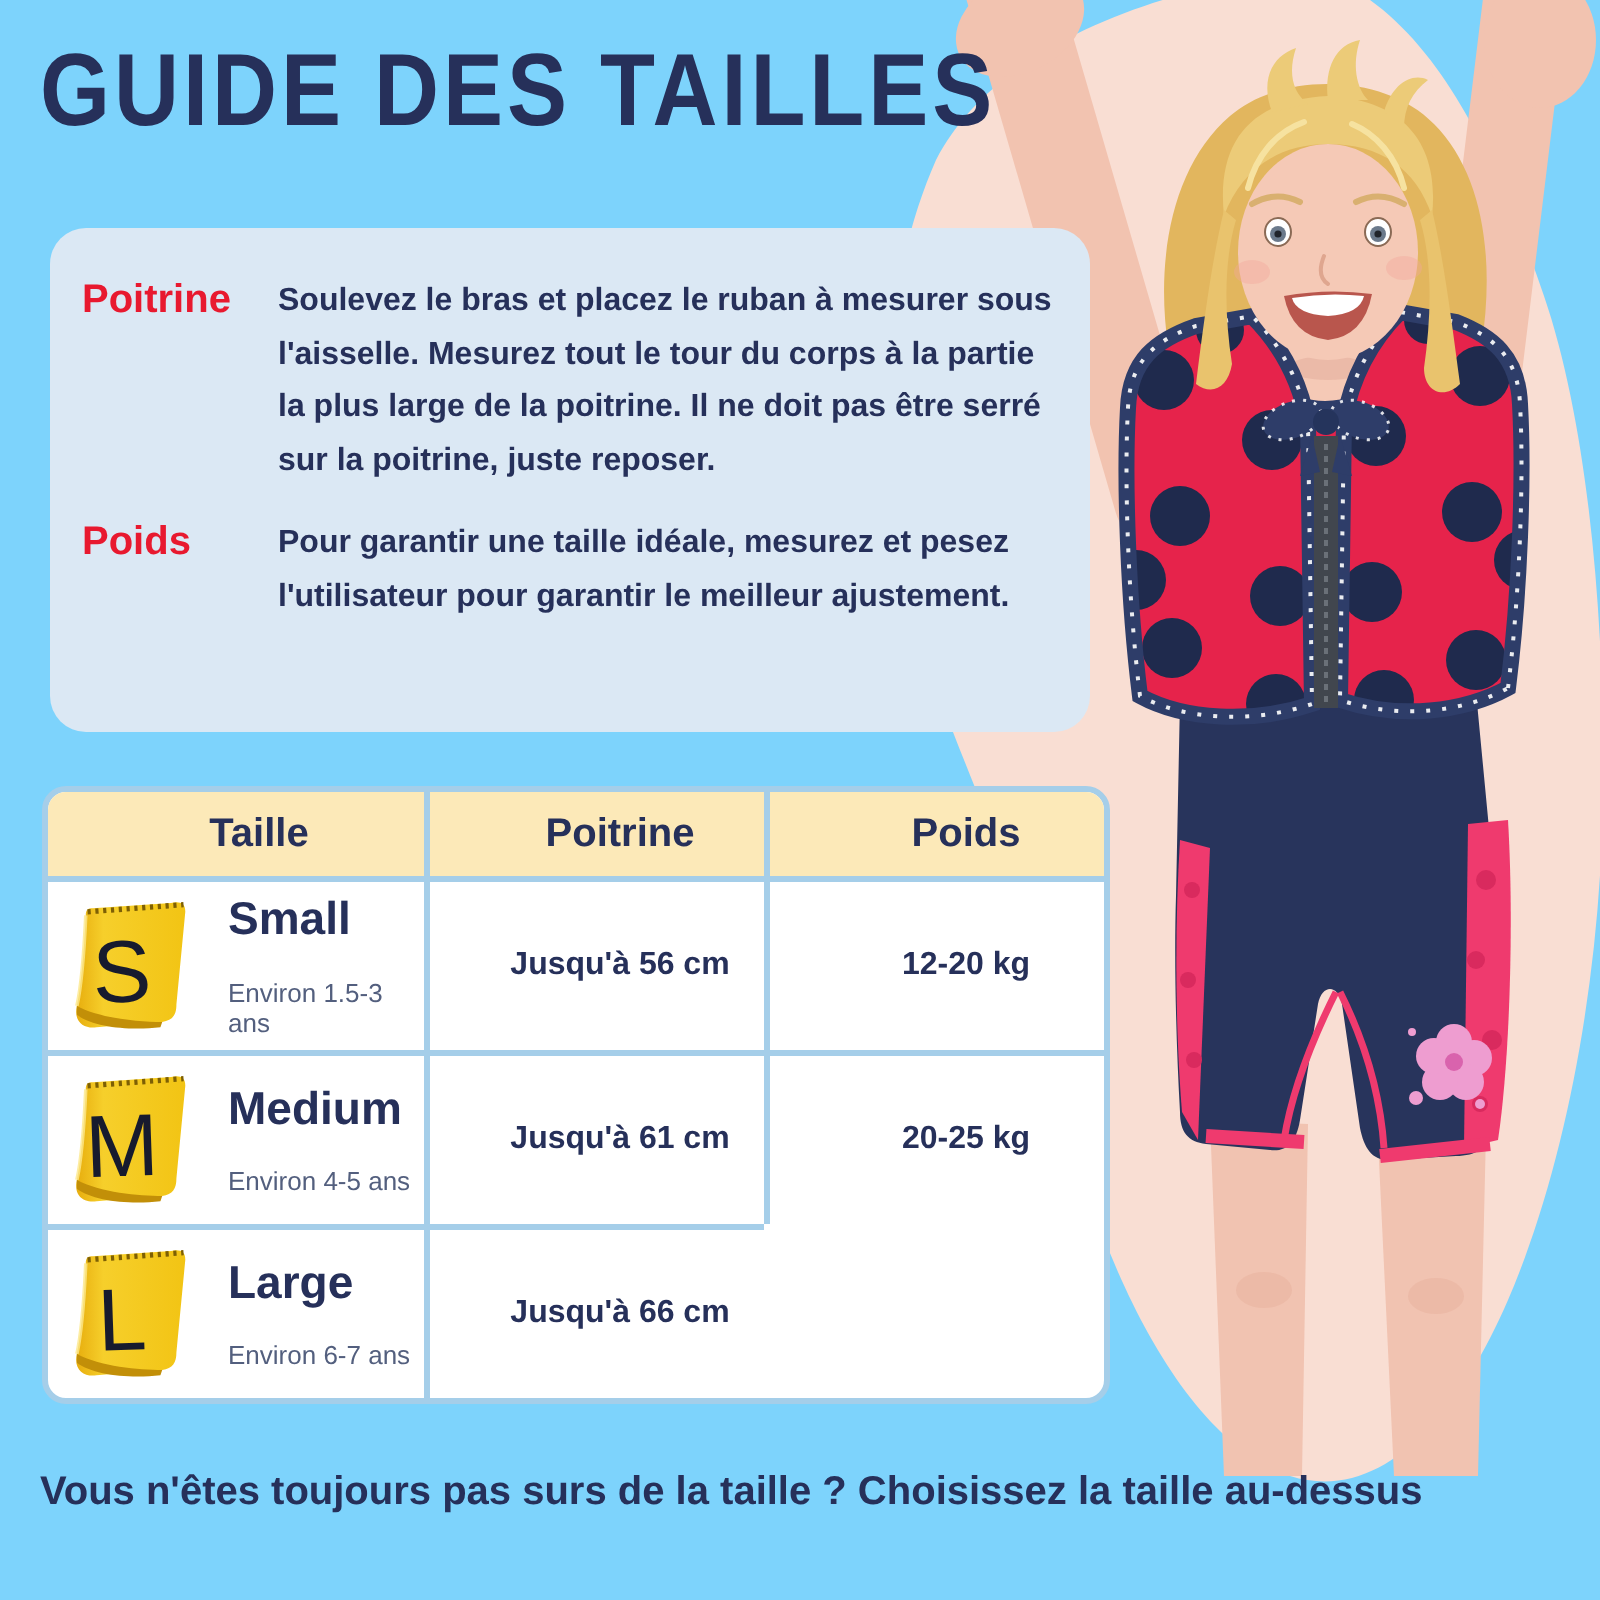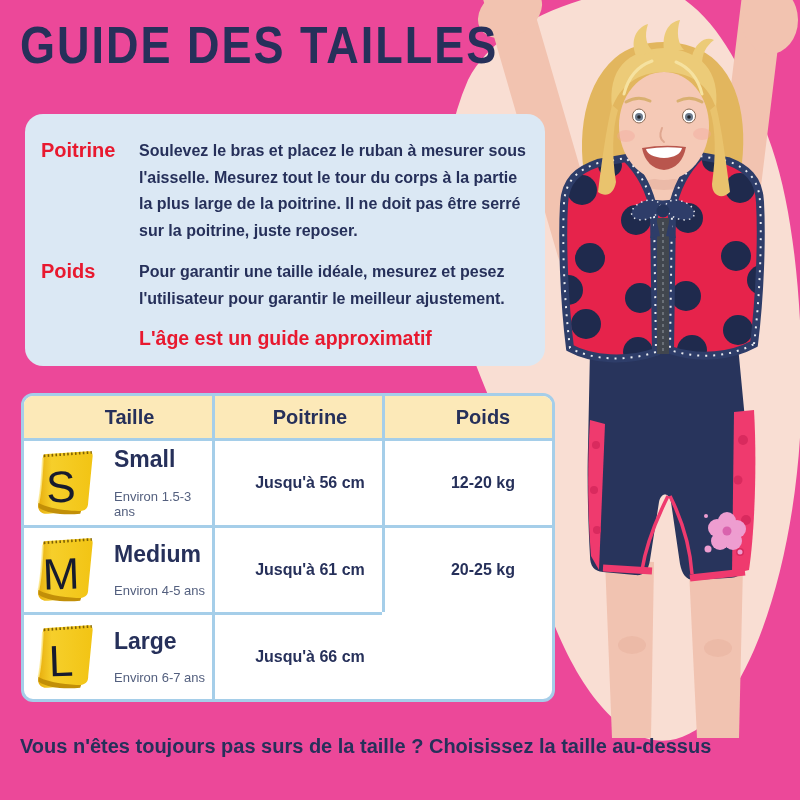--- a/index.html
+++ b/index.html
@@ -1,16 +1,16 @@
 <!DOCTYPE html>
 <html><head>
 <meta charset="utf-8">
 <style>
   html,body{margin:0;padding:0;background:#fff;}
-  .stage{position:relative;width:800px;height:800px;background:#ec4899;overflow:hidden;
+  .stage{position:relative;width:800px;height:800px;background:#7dd3fc;overflow:hidden;
          font-family:"Liberation Sans",sans-serif;color:#26305a;}
 
   
   .title{position:absolute;left:20px;top:16px;font-size:45px;font-weight:900;
          color:#26305a;letter-spacing:2px;transform:scaleY(1.14);transform-origin:left top;
          z-index:3;white-space:nowrap;}
 
   
   .figure{position:absolute;left:440px;top:0;width:360px;height:760px;z-index:1;}
 
@@ -210,21 +210,20 @@
 
   <div class="info-box">
     <div class="info-row">
       <div class="info-label">Poitrine</div>
       <div class="info-text">Soulevez le bras et placez le ruban à mesurer sous l'aisselle. Mesurez tout le tour du corps à la partie la plus large de la poitrine. Il ne doit pas être serré sur la poitrine, juste reposer.</div>
     </div>
     <div class="info-row">
       <div class="info-label">Poids</div>
       <div class="info-text">Pour garantir une taille idéale, mesurez et pesez l'utilisateur pour garantir le meilleur ajustement.</div>
     </div>
-    <div class="info-note">L'âge est un guide approximatif</div>
   </div>
 
   <div class="size-table">
     <div class="cell head no-left no-top">Taille</div>
     <div class="cell head no-top">Poitrine</div>
     <div class="cell head no-top">Poids</div>
 
     <div class="cell size no-left">
       <div class="notepad">
         <svg viewBox="0 0 72 78">

